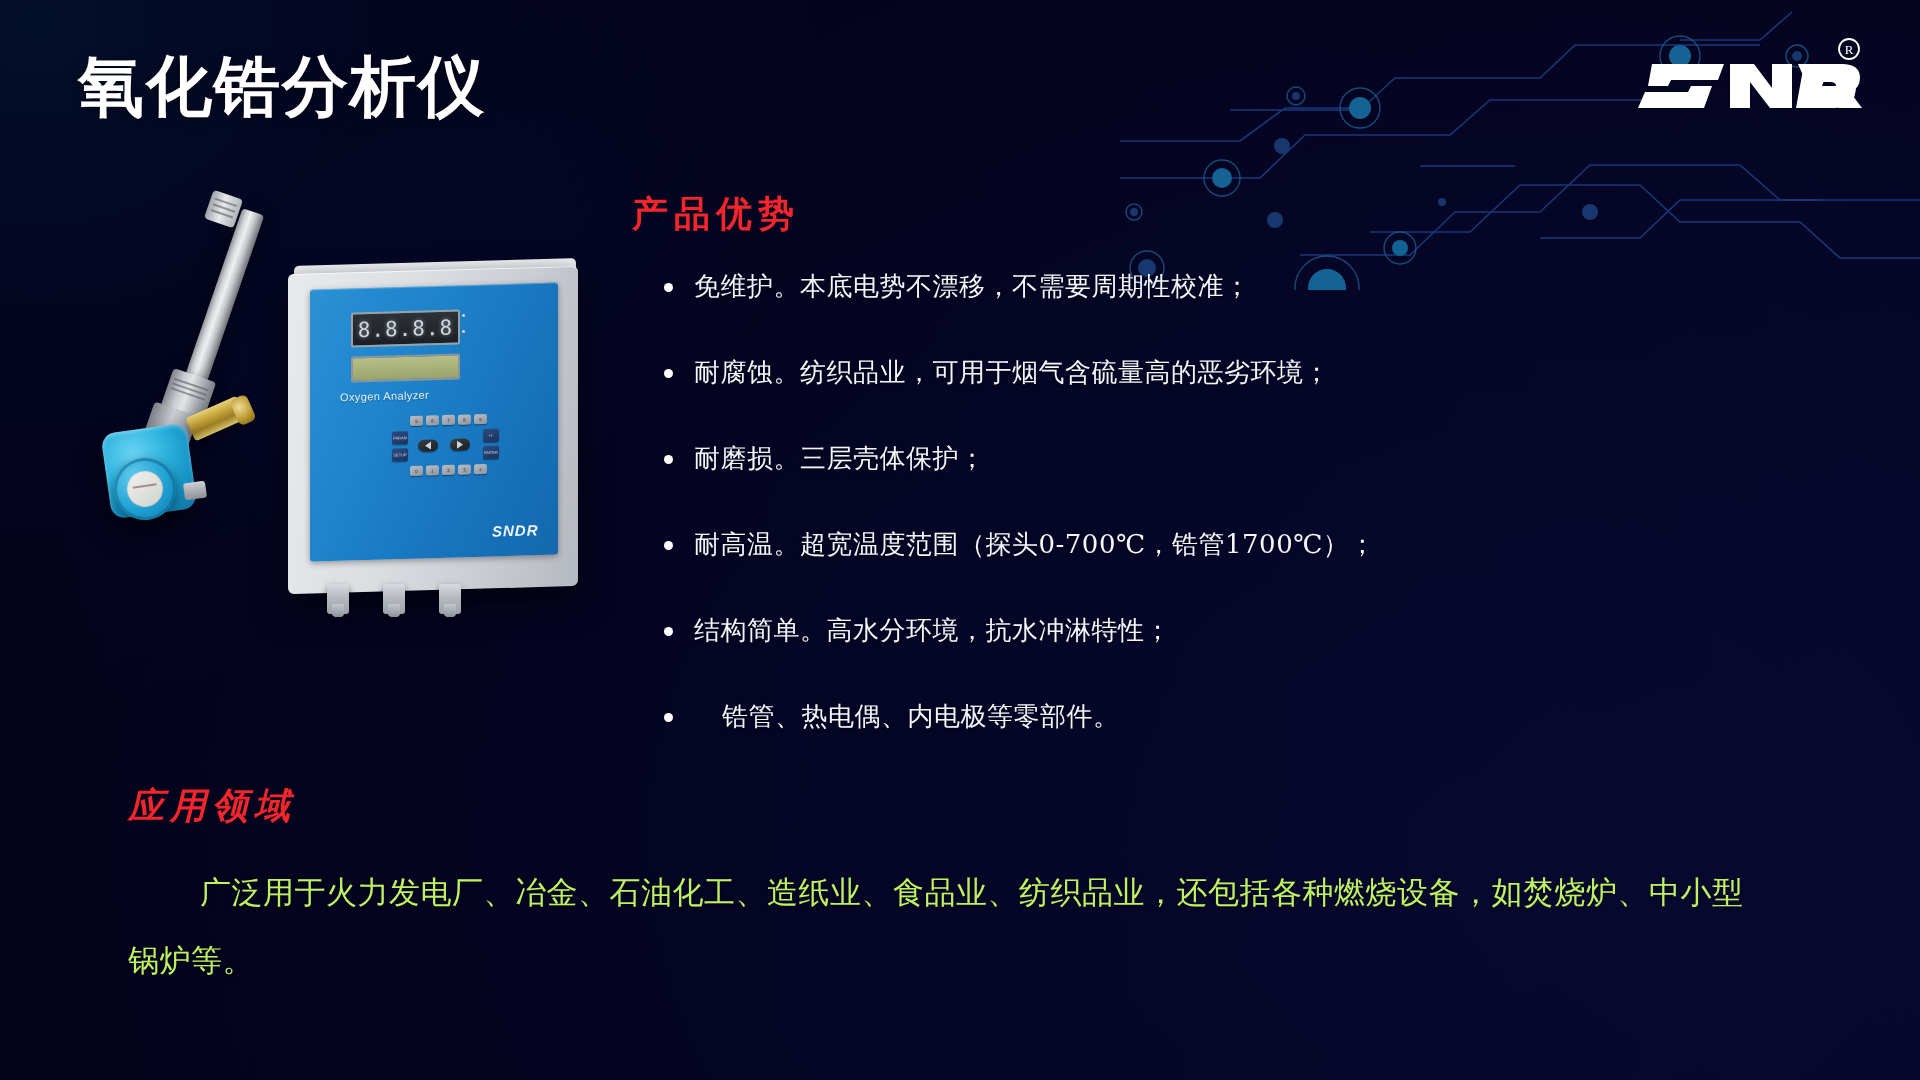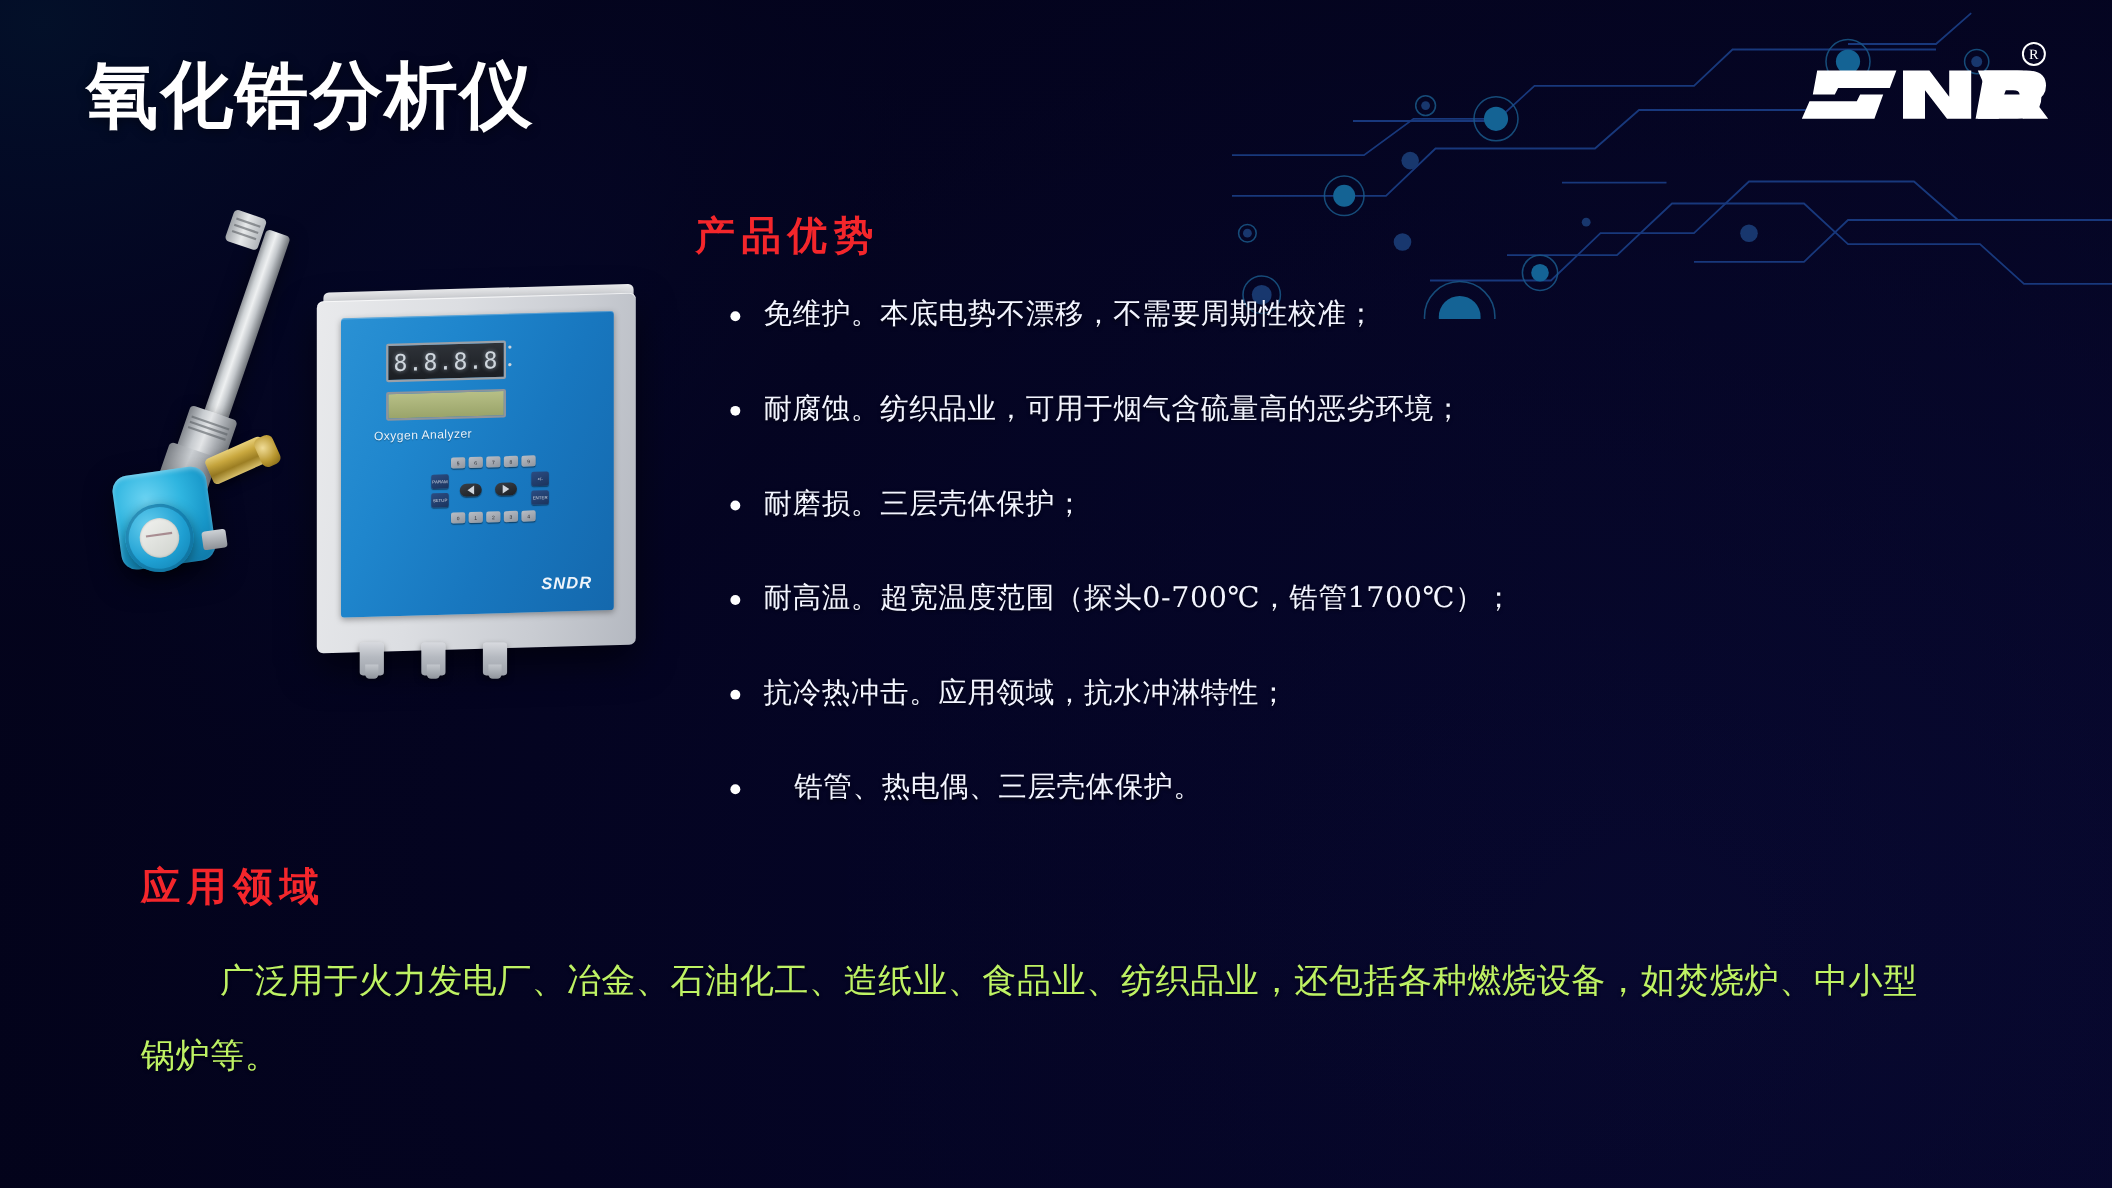--- a/index.html
+++ b/index.html
@@ -36,21 +36,21 @@
   }
 
   
   .sec-head{
     position:absolute;color:#f4262b;
     font-family:"DejaVu Serif","Liberation Serif",serif;
     font-weight:bold;font-size:36px;letter-spacing:6px;
     white-space:nowrap;
   }
   #sec-adv{left:632px;top:190px;}
-  #sec-app{left:128px;top:782px;}
+  #sec-app{left:128px;top:782px;font-style:italic;}
 
   
   .bullets{
     position:absolute;left:656px;top:258px;width:1230px;
     list-style:none;margin:0;padding:0;
   }
   .bullets li{
     position:relative;
     padding-left:38px;
     margin-bottom:30px;
@@ -364,22 +364,22 @@
     <div class="gland" id="g3"></div>
   </div>
 
   <div class="sec-head" id="sec-adv">产品优势</div>
 
   <ul class="bullets">
     <li><span>免维护。本底电势不漂移，不需要周期性校准；</span></li>
     <li><span>耐腐蚀。纺织品业，可用于烟气含硫量高的恶劣环境；</span></li>
     <li><span>耐磨损。三层壳体保护；</span></li>
     <li><span>耐高温。超宽温度范围（探头0-700℃，锆管1700℃）；</span></li>
-    <li><span>抗冷热冲击。应用领域，抗水冲淋特性；</span></li>
+    <li><span>结构简单。高水分环境，抗水冲淋特性；</span></li>
     <li>
-      <span class="l2">锆管、热电偶、三层壳体保护。</span>
+      <span class="l2">锆管、热电偶、内电极等零部件。</span>
     </li>
   </ul>
 
   <div class="sec-head" id="sec-app">应用领域</div>
   <div class="app-para">广泛用于火力发电厂、冶金、石油化工、造纸业、食品业、纺织品业，还包括各种燃烧设备，如焚烧炉、中小型锅炉等。</div>
 
 </div>
 
 </body></html>

